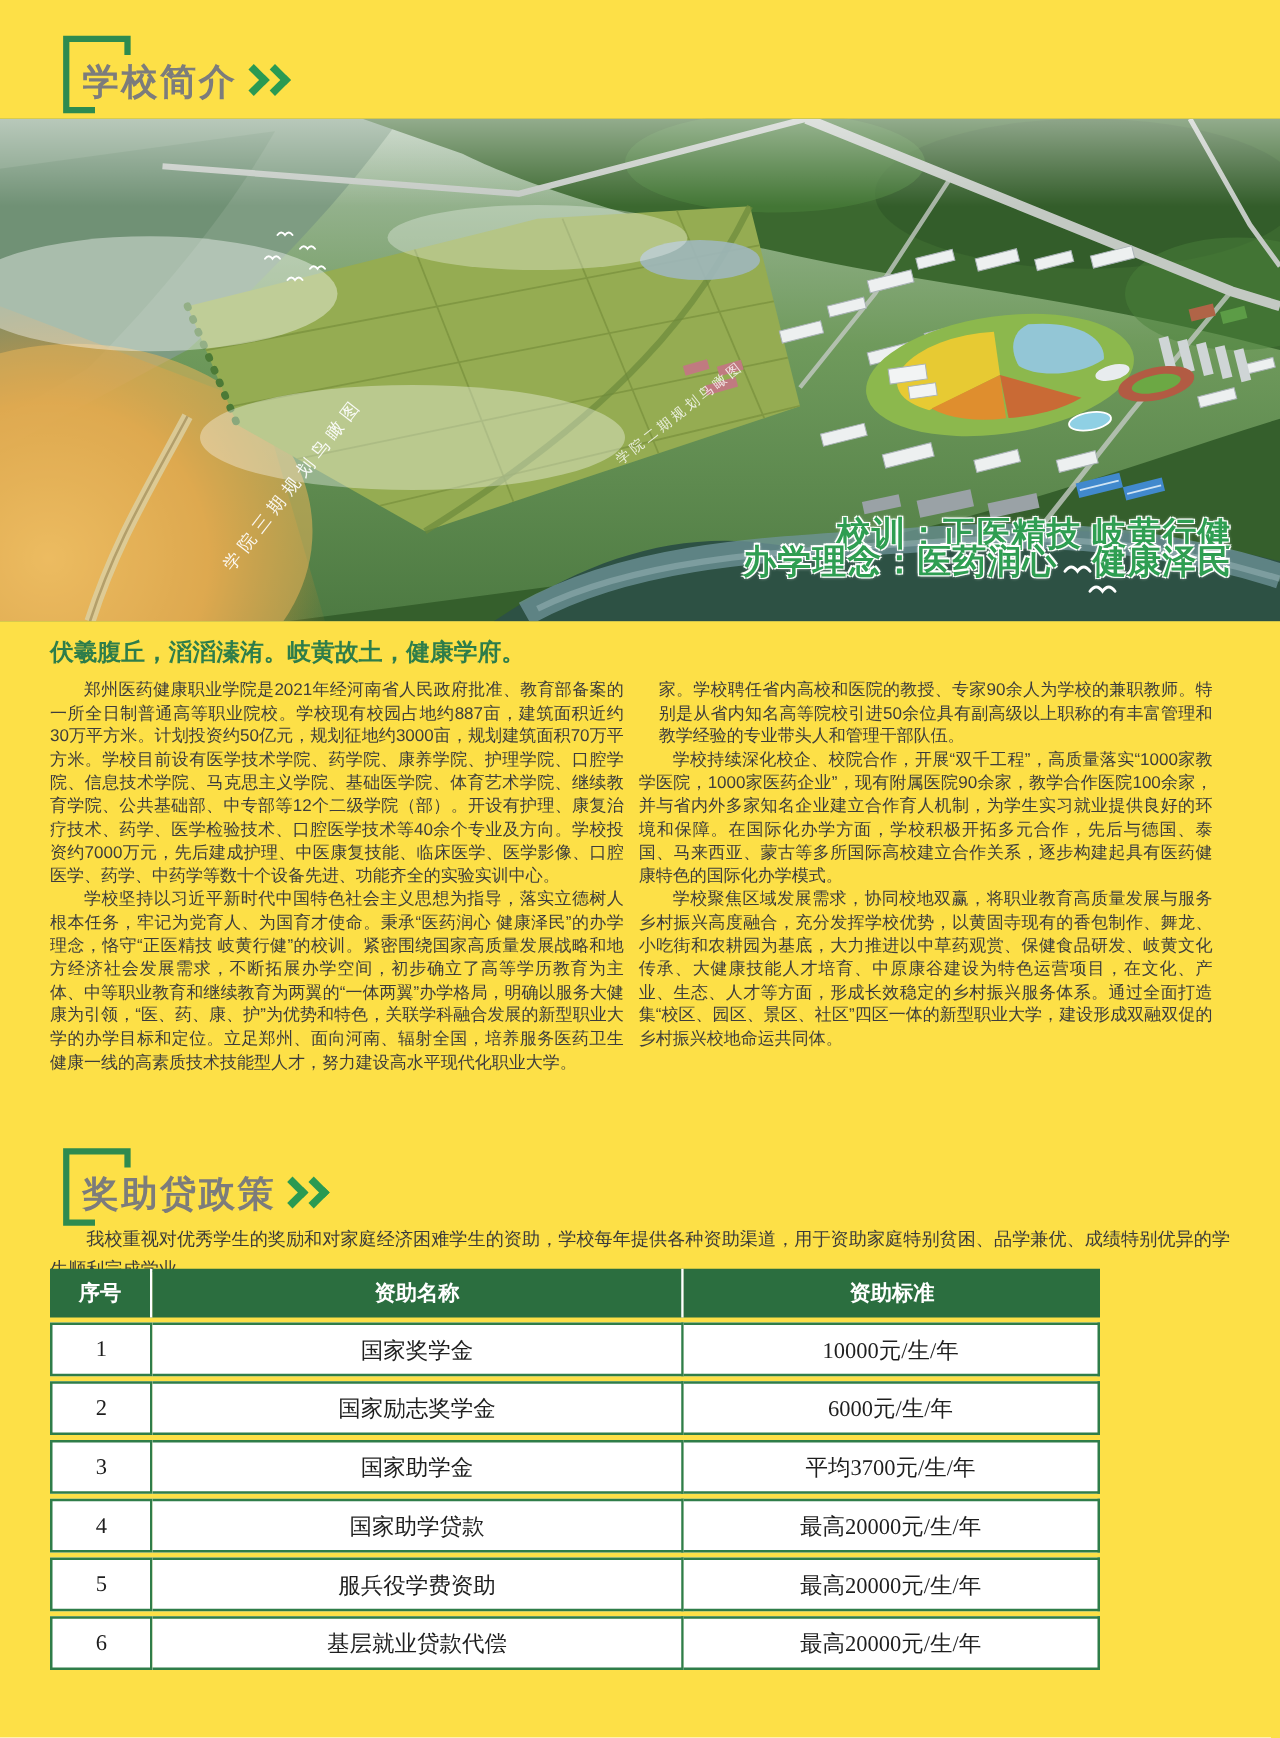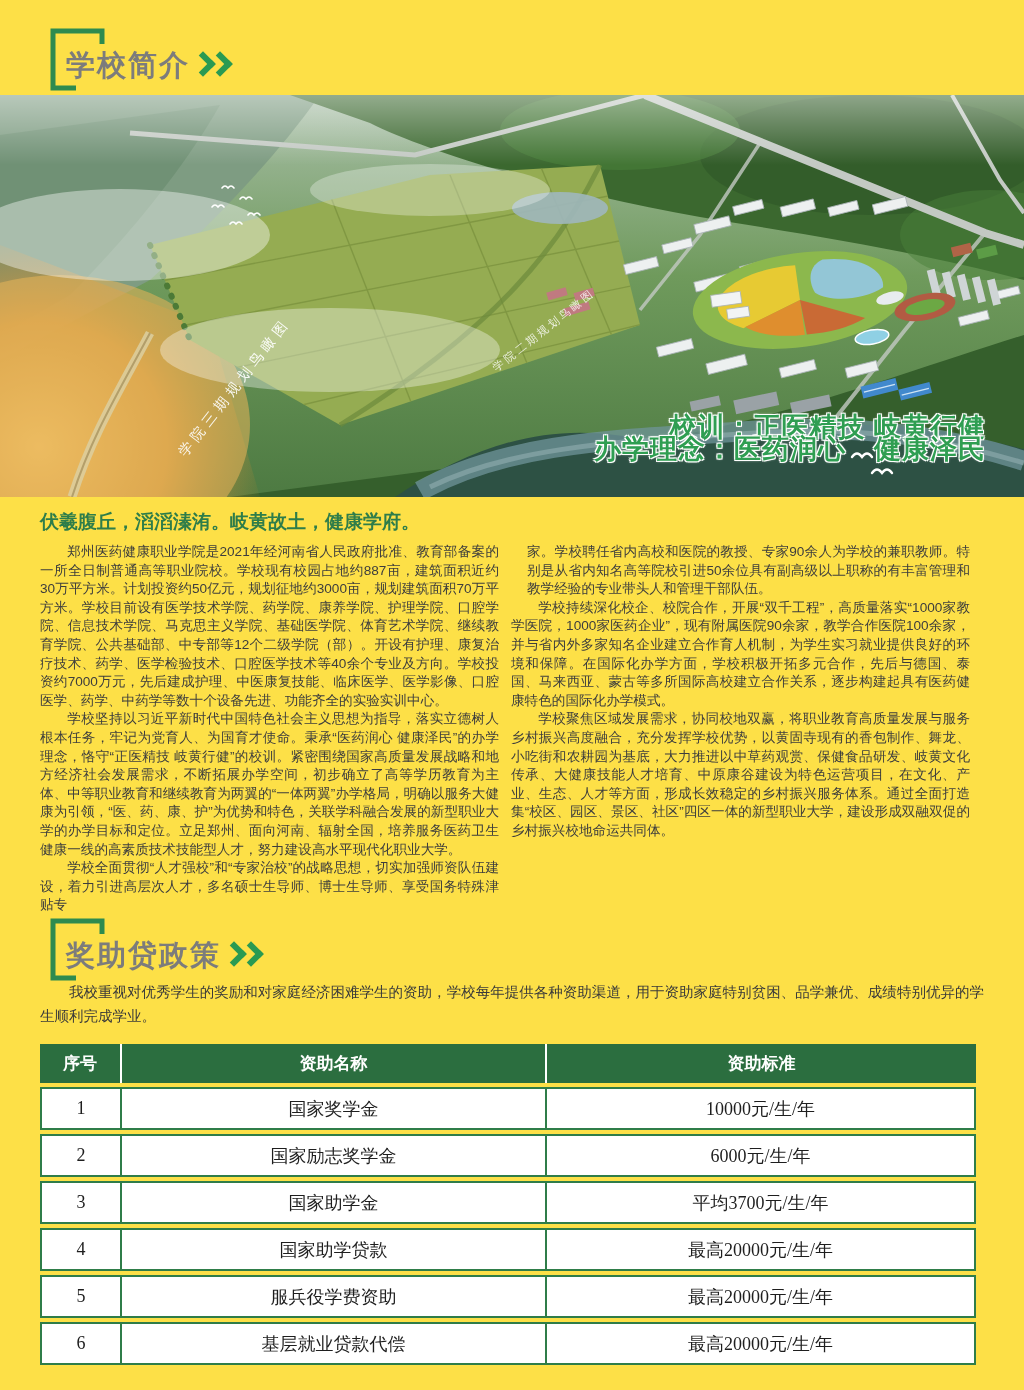--- a/index.html
+++ b/index.html
@@ -30,21 +30,21 @@
   .columns{position:absolute;left:40px;top:543px;width:944px;display:flex;gap:12px;}
   .col{width:459px;}
   .col p{margin:0;text-indent:2em;font-size:13.6px;line-height:18.6px;
          text-align:justify;color:#3d3d3d;}
   .col p.noindent{text-indent:0;margin-left:16px;}
 
   
   .intro{position:absolute;left:40px;top:980px;width:944px;margin:0;text-indent:2em;
          font-size:14.5px;line-height:24px;text-align:justify;color:#3a3a3a;}
 
-  table.aid{position:absolute;left:40px;top:1040px;width:936px;
+  table.aid{position:absolute;left:40px;top:1011px;width:840px;
             border-collapse:separate;border-spacing:0 4px;}
   table.aid th{background:#2b6e3f;color:#ffffff;font-size:17px;font-weight:bold;height:37px;}
   table.aid th:not(:last-child){border-right:2px solid #ffffff;}
   table.aid td{border:2px solid #2f7d49;height:37px;text-align:center;font-size:18px;
                color:#1e1e1e;font-family:"Liberation Serif","DejaVu Serif",serif;background:#fff;}
   table.aid td:not(:first-child){border-left:none;}
   col.c1{width:82px;} col.c2{width:425px;} col.c3{width:auto;}
 </style>
 </head>
 <body>
@@ -221,21 +221,20 @@
     <div class="motto motto1">校训：正医精技 岐黄行健</div>
     <div class="motto motto2">办学理念：医药润心　健康泽民</div>
   </div>
 
   <div class="slogan">伏羲腹丘，滔滔溱洧。岐黄故土，健康学府。</div>
 
   <div class="columns">
     <div class="col">
       <p>郑州医药健康职业学院是2021年经河南省人民政府批准、教育部备案的一所全日制普通高等职业院校。学校现有校园占地约887亩，建筑面积近约30万平方米。计划投资约50亿元，规划征地约3000亩，规划建筑面积70万平方米。学校目前设有医学技术学院、药学院、康养学院、护理学院、口腔学院、信息技术学院、马克思主义学院、基础医学院、体育艺术学院、继续教育学院、公共基础部、中专部等12个二级学院（部）。开设有护理、康复治疗技术、药学、医学检验技术、口腔医学技术等40余个专业及方向。学校投资约7000万元，先后建成护理、中医康复技能、临床医学、医学影像、口腔医学、药学、中药学等数十个设备先进、功能齐全的实验实训中心。</p>
       <p>学校坚持以习近平新时代中国特色社会主义思想为指导，落实立德树人根本任务，牢记为党育人、为国育才使命。秉承“医药润心 健康泽民”的办学理念，恪守“正医精技 岐黄行健”的校训。紧密围绕国家高质量发展战略和地方经济社会发展需求，不断拓展办学空间，初步确立了高等学历教育为主体、中等职业教育和继续教育为两翼的“一体两翼”办学格局，明确以服务大健康为引领，“医、药、康、护”为优势和特色，关联学科融合发展的新型职业大学的办学目标和定位。立足郑州、面向河南、辐射全国，培养服务医药卫生健康一线的高素质技术技能型人才，努力建设高水平现代化职业大学。</p>
-      <p>学校全面贯彻“人才强校”和“专家治校”的战略思想，切实加强师资队伍建设，着力引进高层次人才，多名硕士生导师、博士生导师、享受国务特殊津贴专</p>
     </div>
     <div class="col">
       <p class="noindent">家。学校聘任省内高校和医院的教授、专家90余人为学校的兼职教师。特别是从省内知名高等院校引进50余位具有副高级以上职称的有丰富管理和教学经验的专业带头人和管理干部队伍。</p>
       <p>学校持续深化校企、校院合作，开展“双千工程”，高质量落实“1000家教学医院，1000家医药企业”，现有附属医院90余家，教学合作医院100余家，并与省内外多家知名企业建立合作育人机制，为学生实习就业提供良好的环境和保障。在国际化办学方面，学校积极开拓多元合作，先后与德国、泰国、马来西亚、蒙古等多所国际高校建立合作关系，逐步构建起具有医药健康特色的国际化办学模式。</p>
       <p>学校聚焦区域发展需求，协同校地双赢，将职业教育高质量发展与服务乡村振兴高度融合，充分发挥学校优势，以黄固寺现有的香包制作、舞龙、小吃街和农耕园为基底，大力推进以中草药观赏、保健食品研发、岐黄文化传承、大健康技能人才培育、中原康谷建设为特色运营项目，在文化、产业、生态、人才等方面，形成长效稳定的乡村振兴服务体系。通过全面打造集“校区、园区、景区、社区”四区一体的新型职业大学，建设形成双融双促的乡村振兴校地命运共同体。</p>
     </div>
   </div>
 
   <div class="sec-header" style="left:40px;top:914px;">
     <svg class="bracket" width="70" height="72" viewBox="0 0 70 72">

